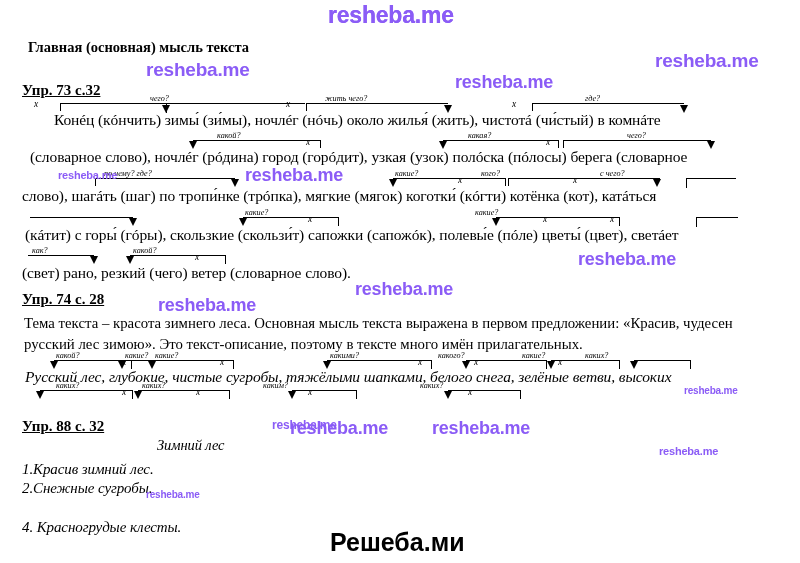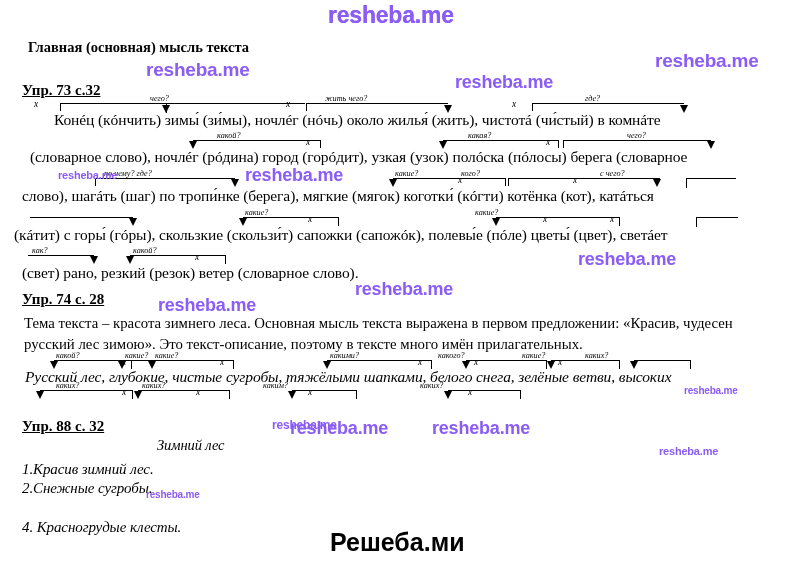--- a/index.html
+++ b/index.html
@@ -186,32 +186,32 @@
     <div class="bar" style="left:393px;top:178px;width:112px;"></div>
     <div class="tickR" style="left:505px;top:178px;height:8px;"></div>
     <span class="qlabel" style="left:395px;top:169px;">какие?</span>
     <span class="xmark" style="left:458px;top:175px;">x</span>
     <div class="arrow" style="left:388.5px;top:179px;"></div>
   </div>
 
   <div class="ann">
     <div class="bar" style="left:508px;top:178px;width:152px;"></div>
     <div class="tickL" style="left:508px;top:178px;height:8px;"></div>
-    <span class="qlabel" style="left:461px;top:169px;">кого?</span>
+    <span class="qlabel" style="left:481px;top:169px;">кого?</span>
     <span class="xmark" style="left:573px;top:175px;">x</span>
     <span class="qlabel" style="left:600px;top:169px;">с чего?</span>
     <div class="arrow" style="left:652.5px;top:179px;"></div>
   </div>
 
   <div class="ann">
     <div class="bar" style="left:686px;top:178px;width:50px;"></div>
     <div class="tickL" style="left:686px;top:178px;height:10px;"></div>
   </div>
 
-  <div class="line" style="left:22px;top:187px;">слово), шагáть (шаг) по тропи́нке (берега), мягкие (мягок) коготки́ (кóгти) котёнка (кот), катáться</div>
+  <div class="line" style="left:22px;top:187px;">слово), шагáть (шаг) по тропи́нке (трóпка), мягкие (мягок) коготки́ (кóгти) котёнка (кот), катáться</div>
 
   <div class="ann">
     <div class="bar" style="left:30px;top:217px;width:103px;"></div>
     <div class="arrow" style="left:128.5px;top:218px;"></div>
   </div>
 
   <div class="ann">
     <div class="bar" style="left:243px;top:217px;width:95px;"></div>
     <div class="tickR" style="left:338px;top:217px;height:9px;"></div>
     <span class="qlabel" style="left:245px;top:208px;">какие?</span>
@@ -226,37 +226,37 @@
     <span class="xmark" style="left:543px;top:214px;">x</span>
     <span class="xmark" style="left:610px;top:214px;">x</span>
     <div class="arrow" style="left:491.5px;top:218px;"></div>
   </div>
 
   <div class="ann">
     <div class="bar" style="left:696px;top:217px;width:42px;"></div>
     <div class="tickL" style="left:696px;top:217px;height:10px;"></div>
   </div>
 
-  <div class="line" style="left:14px;top:226px;font-family:Liberation Serif, serif;">(кáтит) с горы́ (гóры), скользкие (скользи́т) сапожки (сапожóк), полевы́е (пóле) цветы́ (цвет), светáет</div>
+  <div class="line" style="left:25px;top:226px;font-family:Liberation Serif, serif;">(кáтит) с горы́ (гóры), скользкие (скользи́т) сапожки (сапожóк), полевы́е (пóле) цветы́ (цвет), светáет</div>
 
   <div class="ann">
     <div class="bar" style="left:28px;top:255px;width:66px;"></div>
     <span class="qlabel" style="left:32px;top:246px;">как?</span>
     <div class="arrow" style="left:89.5px;top:256px;"></div>
   </div>
 
   <div class="ann">
     <div class="bar" style="left:130px;top:255px;width:95px;"></div>
     <div class="tickR" style="left:225px;top:255px;height:9px;"></div>
     <span class="qlabel" style="left:133px;top:246px;">какой?</span>
     <span class="xmark" style="left:195px;top:252px;">x</span>
     <div class="arrow" style="left:125.5px;top:256px;"></div>
   </div>
 
-  <div class="line" style="left:22px;top:264px;">(свет) рано, резкий (резок) ветер (словарное слово).</div>
+  <div class="line" style="left:22px;top:264px;">(свет) рано, резкий (чего) ветер (словарное слово).</div>
 
   <div class="exheader" style="left:22px;top:291px;">Упр. 74 с. 28</div>
 
   <div class="para" style="left:24px;top:313px;width:752px;">Тема текста – красота зимнего леса. Основная мысль текста выражена в первом предложении:  «Красив, чудесен русский лес зимою». Это текст-описание, поэтому в тексте много имён прилагательных.</div>
 
   <div class="ann">
     <div class="bar" style="left:54px;top:360px;width:77px;"></div>
     <div class="tickR" style="left:131px;top:360px;height:9px;"></div>
     <span class="qlabel" style="left:56px;top:351px;">какой?</span>
     <span class="xmark" style="left:122px;top:357px;">x</span>

